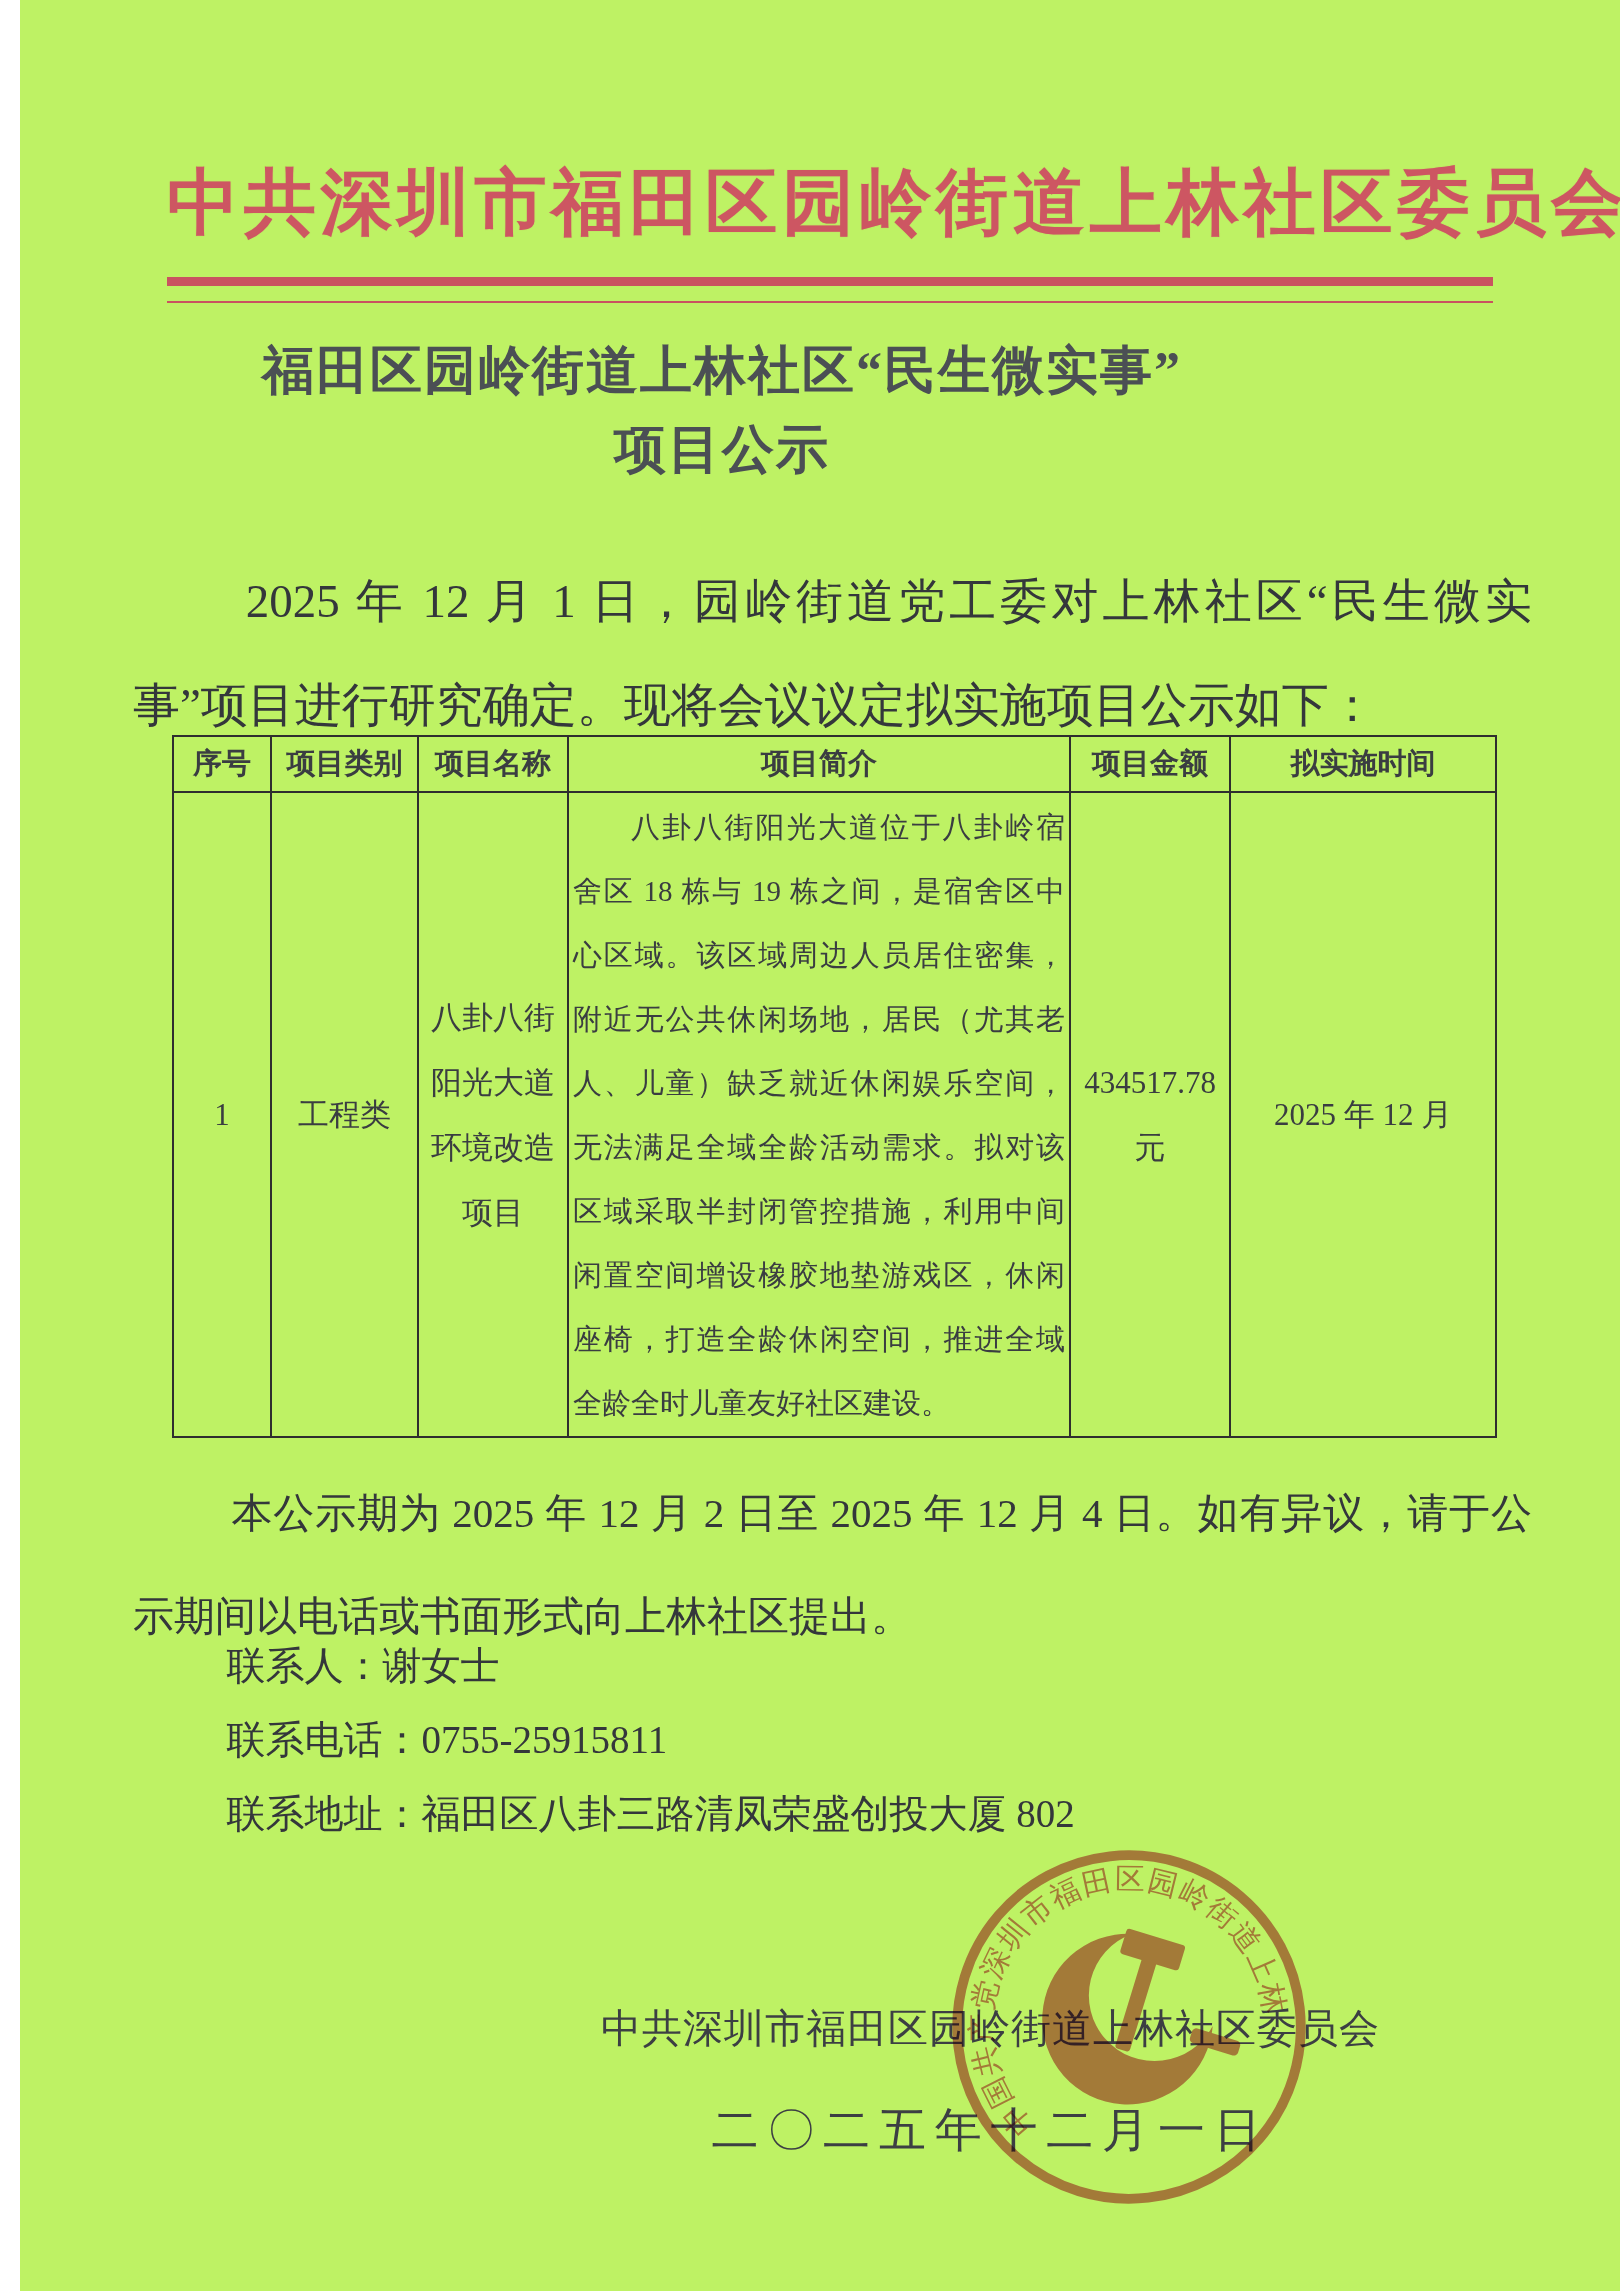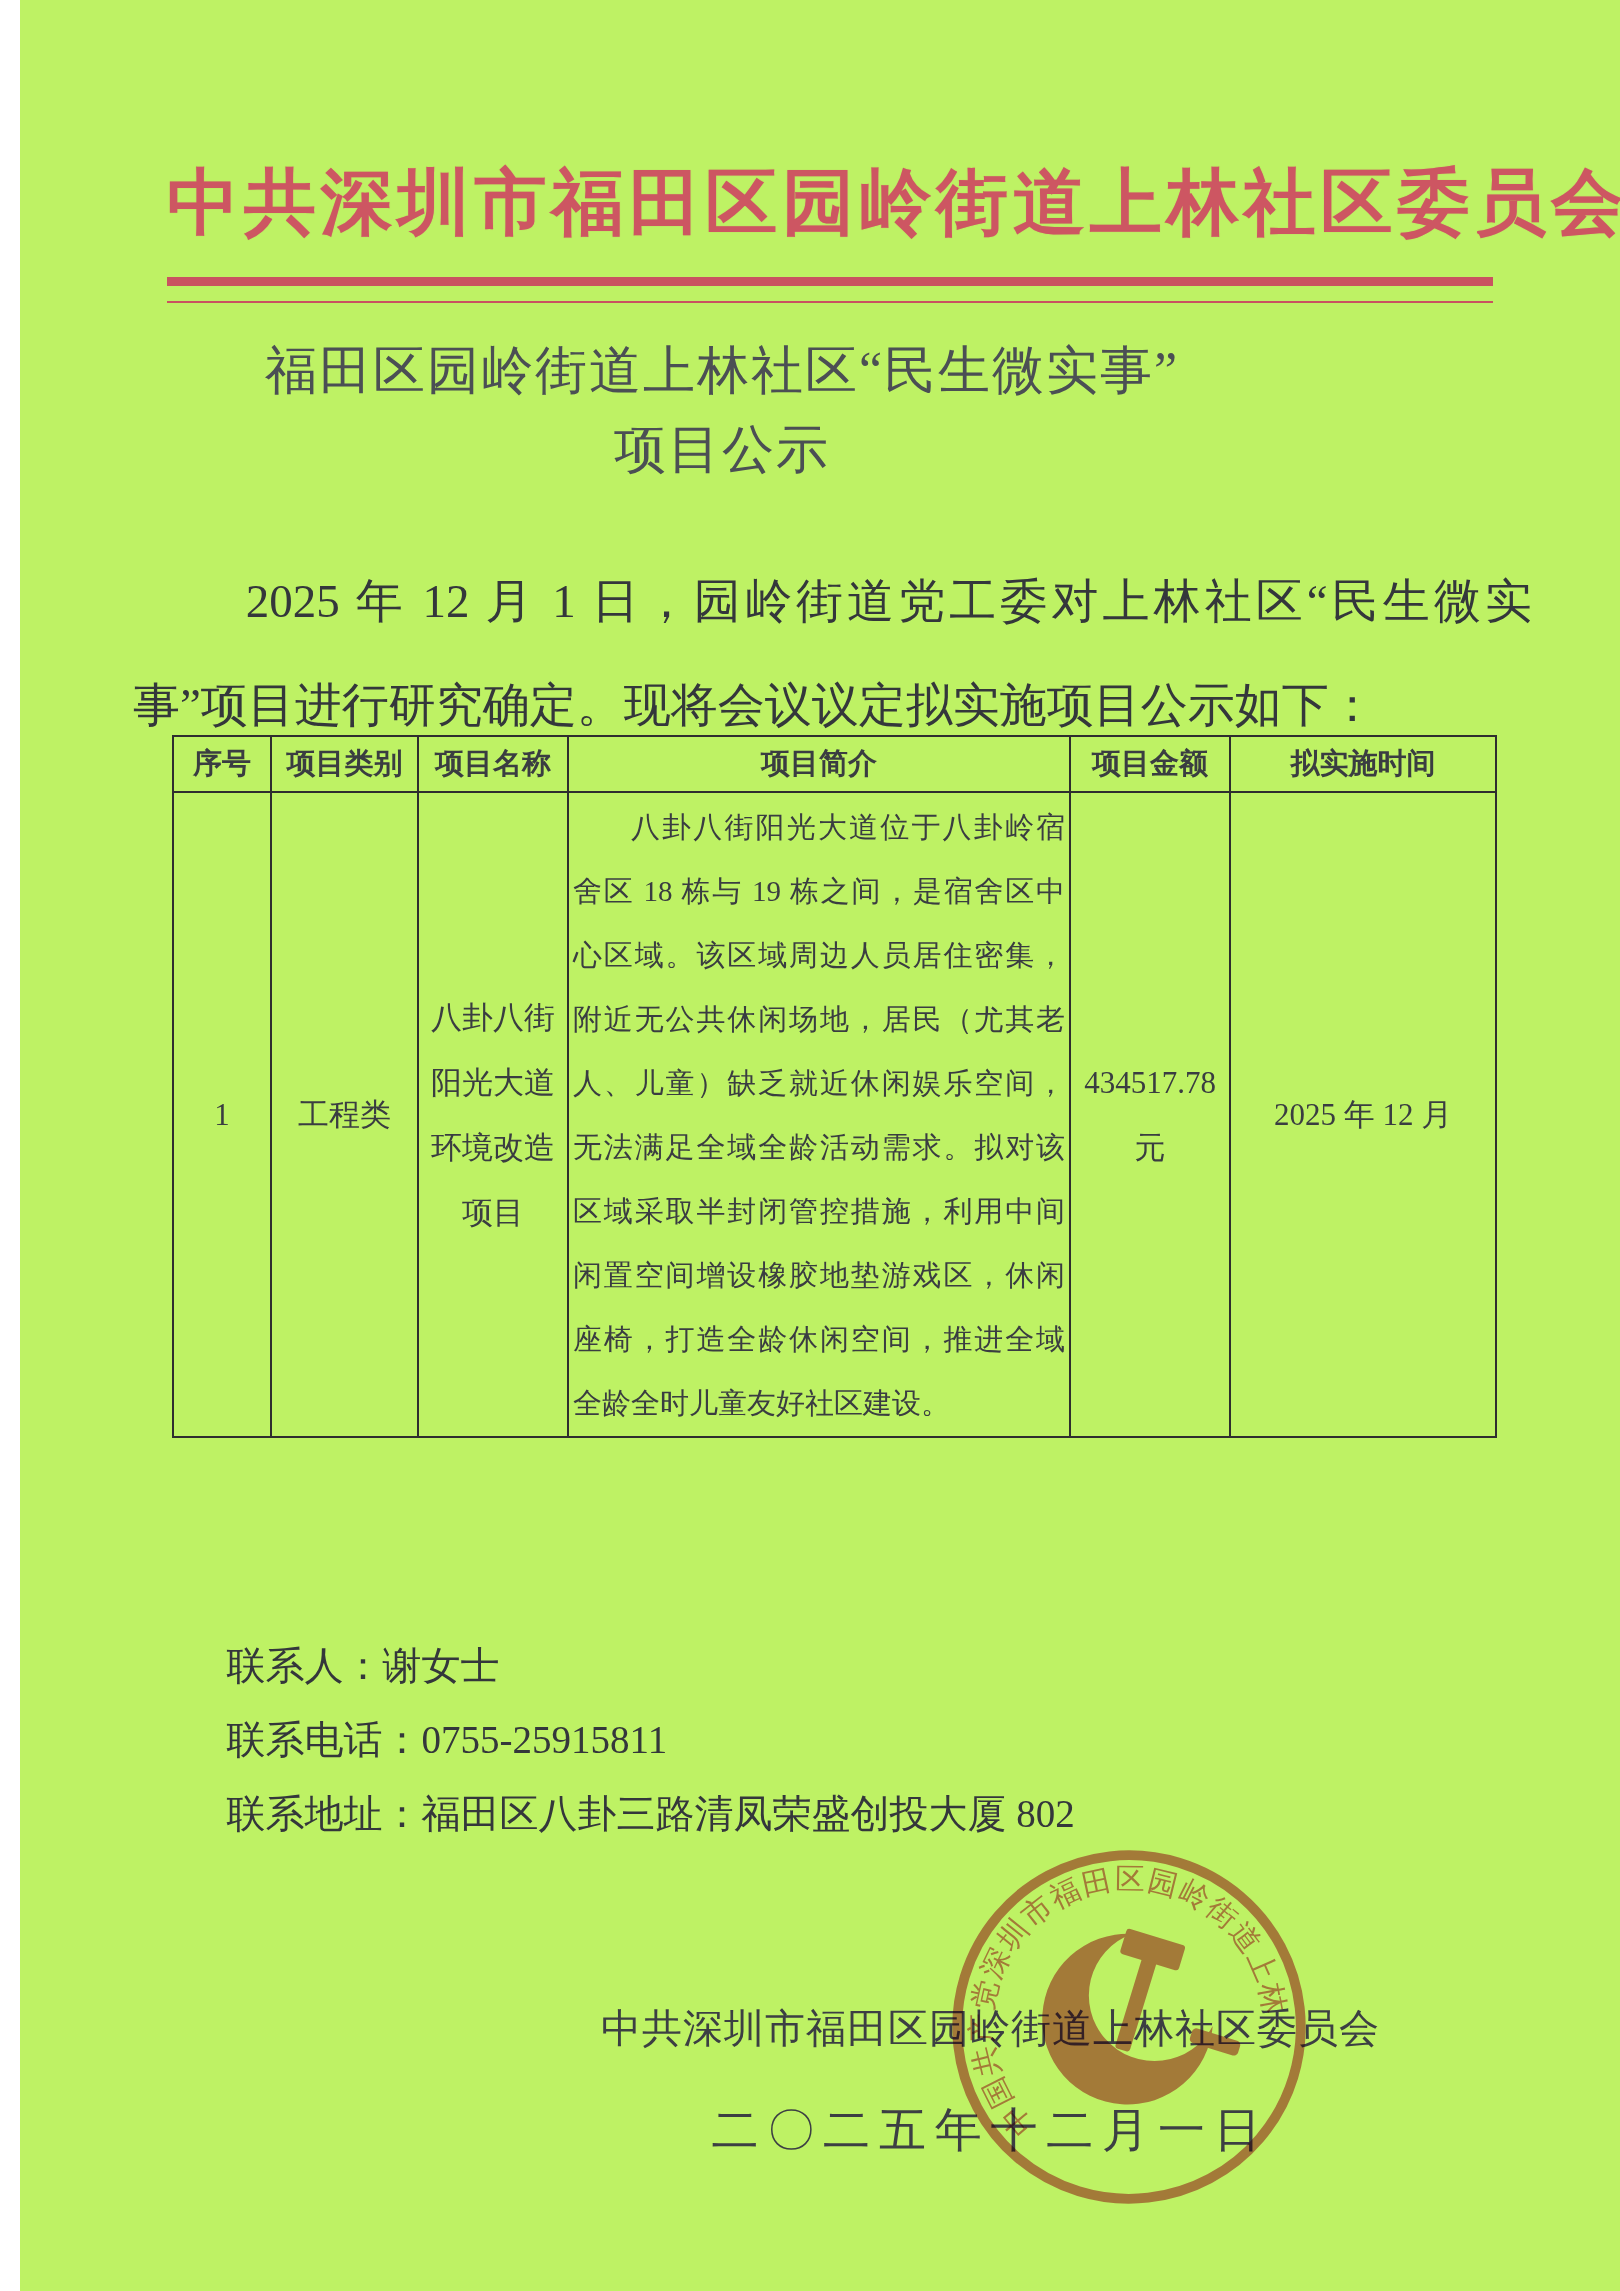--- a/index.html
+++ b/index.html
@@ -23,21 +23,21 @@
     text-shadow:0 0 1px rgba(205,86,98,.4);
   }
   .letterhead .rule{
     margin-top:25.5px;height:15.7px;
     border-top:9.8px solid #c95360;
     border-bottom:2.9px solid #c95360;
   }
   
   .doc-title{
     position:absolute;left:0;top:331px;width:1404px;
-    text-align:center;color:#4b4f54;font-weight:normal;
+    text-align:center;color:#4b4f54;font-weight:bold;
   }
   .doc-title .t-line{font-size:52px;line-height:79px;letter-spacing:2px;}
   
   .intro{
     position:absolute;left:113px;top:549px;width:1399px;
     font-size:47px;line-height:104px;
     text-align:justify;text-indent:2.4em;color:#34373b;
   }
   
   .notice-table{
@@ -139,20 +139,21 @@
       </td>
       <td class="cell-amt">
         <div>434517.78</div>
         <div>元</div>
       </td>
       <td class="cell-time">2025 年 12 月</td>
     </tr>
   </tbody>
     </table>
 
+  <div class="closing">本公示期为 2025 年 12 月 2 日至 2025 年 12 月 4 日。如有异议，请于公示期间以电话或书面形式向上林社区提出。</div>
 
   <div class="contacts">
     <div class="c-line">联系人：谢女士</div>
     <div class="c-line">联系电话：0755-25915811</div>
     <div class="c-line">联系地址：福田区八卦三路清凤荣盛创投大厦 802</div>
   </div>
 
   <div class="signature">
     <div class="sig-org">中共深圳市福田区园岭街道上林社区委员会</div>
     <div class="sig-date">二〇二五年十二月一日</div>

